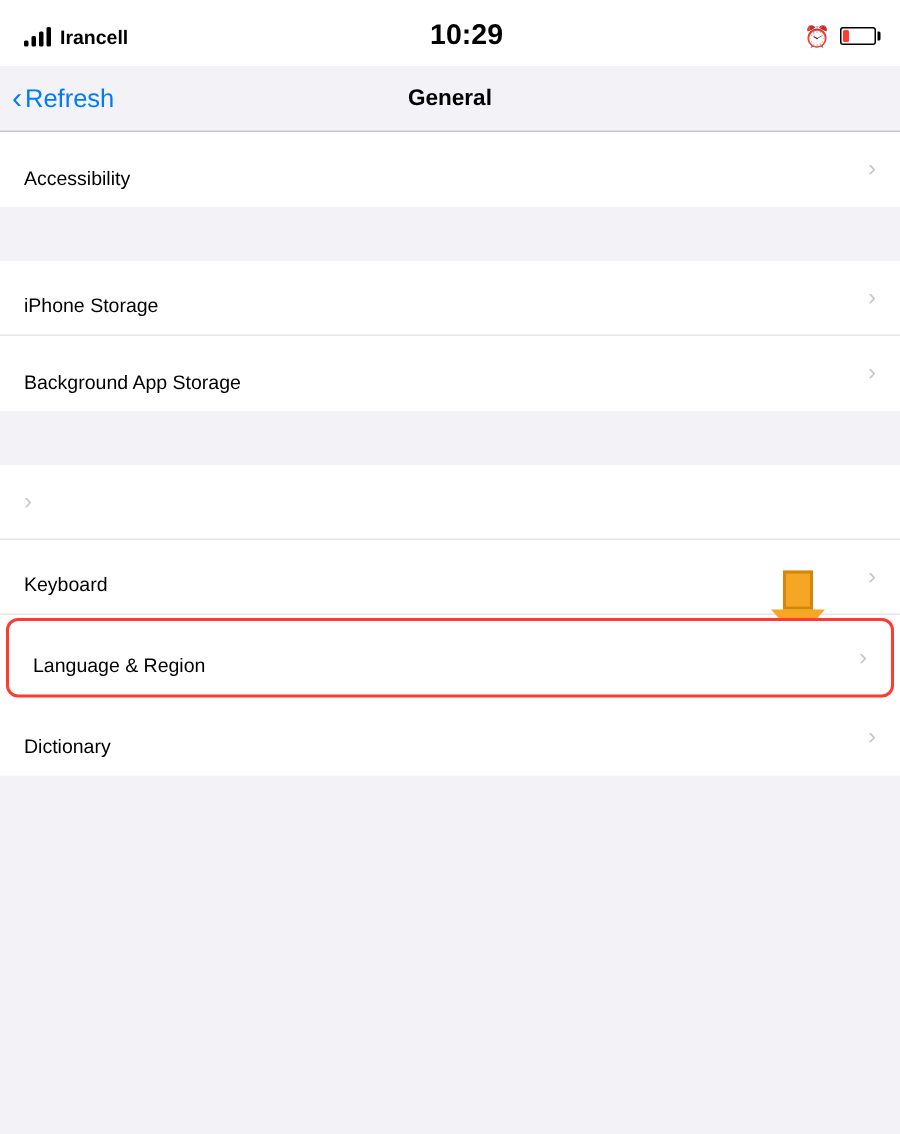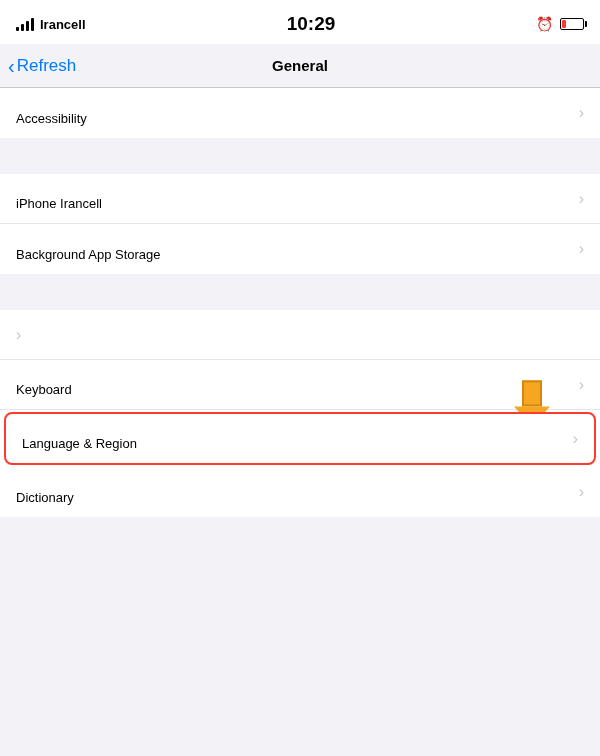--- a/index.html
+++ b/index.html
@@ -216,21 +216,21 @@
     <div class="settings-row">
       <span class="row-label">Accessibility</span>
       <span class="row-chevron">›</span>
     </div>
   </div>
 
   <div class="section-divider"></div>
 
   <div class="settings-section">
     <div class="settings-row">
-      <span class="row-label">iPhone Irancell</span>
+      <span class="row-label">iPhone Storage</span>
       <span class="row-chevron">›</span>
     </div>
     <div class="settings-row">
       <span class="row-label">Background App Storage</span>
       <span class="row-chevron">›</span>
     </div>
   </div>
 
   <div class="section-divider"></div>
 

